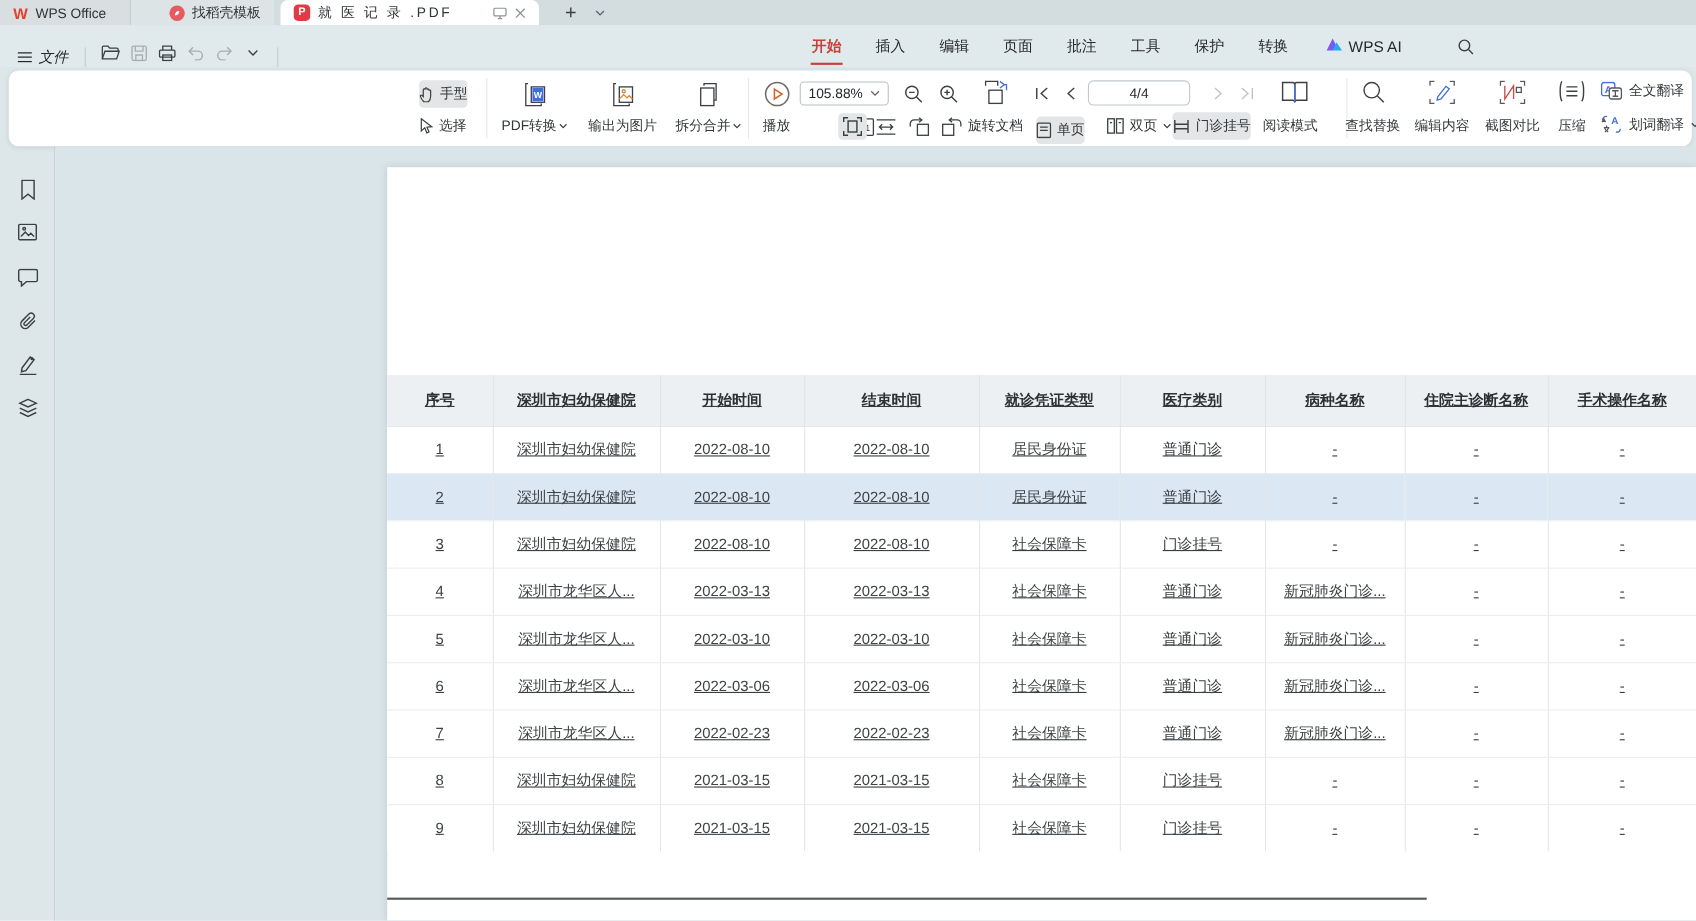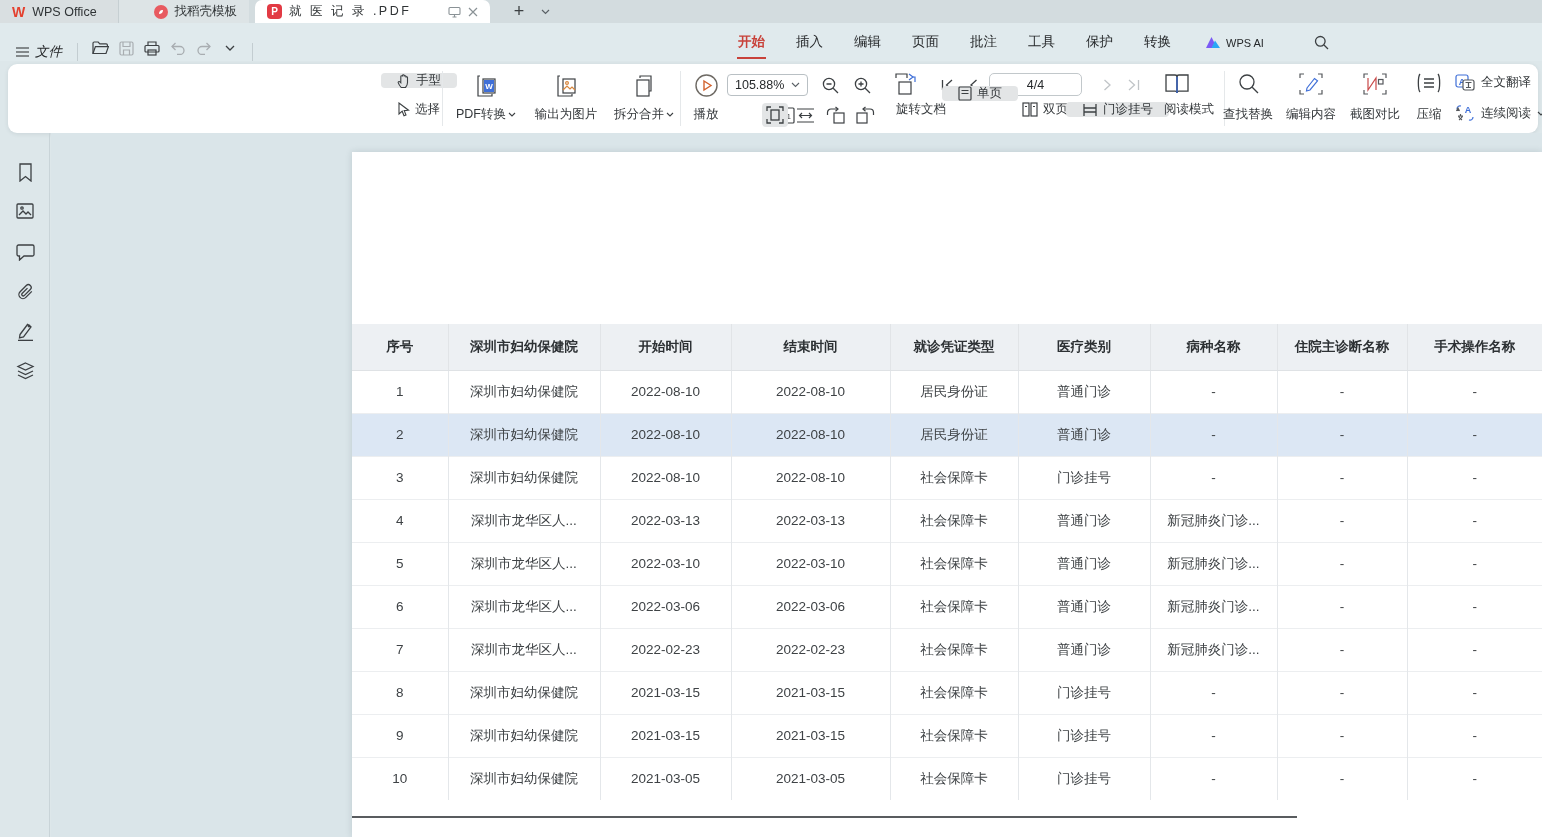--- a/index.html
+++ b/index.html
@@ -30,28 +30,28 @@
   
   .menubar{ position:absolute; left:0; top:23px; width:1542px; height:38px; background:#e0eaed;}
   .mleft{ position:absolute; left:10px; top:0; height:38px; display:flex; align-items:flex-end;font-style:italic;}
   .file-btn{ display:flex; align-items:center; gap:6px; font-size:13.5px; color:#26292b; padding:0 6px;}
   .mdiv{ width:1px; height:18px; background:#c3cdd1; margin:0 9px;}
   .mico{ width:26px; height:26px; display:grid; place-items:center; border-radius:4px;}
   .menus{ position:absolute; left:737px; top:0; height:38px; display:flex; align-items:center; gap:29px; font-size:13.5px;}
   .menu-item{ color:#26292b; position:relative; padding:9px 1px; cursor:default;}
   .menu-item.active{ color:#c8423a; font-weight:bold;}
   .menu-item.active::after{ content:""; position:absolute; left:0; right:0; bottom:1px; height:2.5px; background:#c8423a;}
-  .ai-item{ display:flex; align-items:flex-end; gap:5px; margin-left:4px; font-size:11px; color:#26292b;}
+  .ai-item{ display:flex; align-items:flex-start; gap:5px; margin-left:4px; font-size:14px; color:#26292b;}
   .msearch{ margin-left:16px; }
 
   
   .toolbar{ position:absolute; left:8px; top:64px; width:1530px; height:69px; background:#fff;
     border-radius:9px; box-shadow:0 1px 4px rgba(40,60,70,.10);}
-  .small-btn{ position:absolute; height:15px; display:flex; align-items:center; gap:5px; font-size:12.5px;
-    color:#33373a; padding:0 16px; border-radius:4px; white-space:nowrap;}
+  .small-btn{ position:absolute; height:25px; display:flex; align-items:center; gap:5px; font-size:12.5px;
+    color:#33373a; padding:0 0; border-radius:4px; white-space:nowrap;}
   .sel{ background:#e3e5e6; }
   .big-btn{ position:absolute; top:6px; height:57px; display:flex; flex-direction:column; align-items:center;
     justify-content:space-between; padding:3px 2px 4px; font-size:12.5px; color:#33373a; white-space:nowrap;}
   .big-btn .lbl{ display:flex; align-items:center; gap:2px;}
   .vdiv{ position:absolute; top:7px; width:1px; height:55px; background:#e5e8ea;}
   .combo{ position:absolute; left:719px; top:10px; width:81px; height:22px; border:1px solid #b9c0c4; background:#fff;
     border-radius:4px; display:flex; align-items:center; justify-content:space-between; padding:0 7px; font-size:12.5px; color:#26292b;}
   .pgbox{ position:absolute; left:981px; top:9px; width:93px; height:23px; border:1px solid #c2c8cb; background:#fff;
     border-radius:5px; display:grid; place-items:center; font-size:12.5px; color:#26292b;}
   .navico{ position:absolute; top:12px; width:18px; height:18px; display:grid; place-items:center;}
@@ -59,21 +59,21 @@
   .tr-row{ position:absolute; display:flex; align-items:center; gap:6px; font-size:12.5px; color:#33373a; white-space:nowrap;}
 
   
   .rail{ position:absolute; left:0; top:133px; width:50px; height:704px; border-right:1px solid #c9d4d8;}
   .rico{ position:absolute; left:13px; width:24px; height:24px; display:grid; place-items:center;}
 
   
   .docarea{ position:absolute; left:51px; top:133px; width:1491px; height:704px; background:#dae5e9; overflow:hidden;}
   .page{ position:absolute; left:301px; top:19px; width:1190px; height:685px; background:#fff;
     box-shadow:0 0 7px rgba(30,50,60,.14);}
-  .page table{ position:absolute; left:0; top:172px; width:1190px; border-collapse:collapse; table-layout:fixed;}
+  .page table{ position:absolute; left:0; top:189px; width:1190px; border-collapse:collapse; table-layout:fixed;text-decoration:underline;}
   .page th{ height:46px; background:#edf0f3; font-size:13.5px; font-weight:bold; color:#2d3134;
     border-right:1px solid #e1e4e7; border-bottom:1px solid #dfe2e5; text-align:center;}
   .page td{ height:43px; font-size:13.5px; color:#3e4245; text-align:center;
     border-right:1px solid #e4e7ea; border-top:1px solid #eceef0; background:#fff;}
   .page th:last-child,.page td:last-child{ border-right:none;}
   .page tr.hl td{ background:#dce7f4;}
   .tbl-end{ position:absolute; left:0; top:664px; width:945px; height:2px; background:#595c5f;}
 </style>
 </head>
 <body>
@@ -345,21 +345,21 @@
   </div>
 
   <div class="icon-only" style="left:1152px; top:6px; width:34px; height:28px;">
     <svg width="26" height="22" viewBox="0 0 26 22" fill="none" stroke="#3c4043" stroke-width="1.3">
       <path d="M2 2 h9 c1 0 2 .8 2 1.8 V20 c0-1-1-1.8-2-1.8 H2 Z"></path>
       <path d="M24 2 h-9 c-1 0-2 .8-2 1.8 V20 c0-1 1-1.8 2-1.8 h9 Z"></path>
       <path d="M13 3.8 V20" stroke="#3f6fd8"></path>
       </svg>
   </div>
 
-  <div class="small-btn sel" style="left:934px; top:22px;text-align:right;">
+  <div class="small-btn sel" style="left:934px; top:42px;text-align:right;">
     <svg width="14" height="15" viewBox="0 0 14 15" fill="none" stroke="#3c4043" stroke-width="1.2">
       <rect x="1" y="1" width="12" height="13" rx="1"></rect>
         <path d="M3.5 4.5 h7 M3.5 7.5 h7"></path>
       </svg>
     <span>单页</span>
   </div>
   <div class="small-btn" style="left:998px; top:38px;">
     <svg width="16" height="15" viewBox="0 0 16 15" fill="none" stroke="#3c4043" stroke-width="1.2">
       <rect x="1" y="1" width="6" height="13"></rect>
         <rect x="9" y="1" width="6" height="13"></rect>
@@ -432,21 +432,21 @@
       </svg>
     <span>全文翻译</span>
   </div>
   <div class="tr-row" style="left:1447px; top:40px;">
     <svg width="20" height="18" viewBox="0 0 20 18" fill="none" stroke="#55585c" stroke-width="1.2">
       <path d="M2 5 C2 2.5 4 1.5 6 2 M18 13 c0 2.5-2 3.5-4 3" stroke="#3f6fd8"></path>
       <path d="M1.5 7 L3 4 L4.5 7 M2 6.3 h2"></path>
       <text x="13" y="9" font-size="9" fill="#3f6fd8" stroke="none" text-anchor="middle" font-weight="bold">A</text>
       <path d="M3 12 h5 M5.5 10 v2 M4 16 c1.5-1 3-2.5 3.5-4 M7 16 c-1.5-1-3-2.5-3.5-4"></path>
       </svg>
-    <span>连续阅读</span>
+    <span>划词翻译</span>
     <svg width="8" height="5" viewBox="0 0 8 5" fill="none" stroke="#3c4043" stroke-width="1.1">
         <path d="M1 1 L4 4 L7 1"></path>
       </svg>
   </div>
 </div>
 
 <div class="rail">
   <div class="rico" style="top:27px;">
     <svg width="17" height="19" viewBox="0 0 17 19" fill="none" stroke="#3c4043" stroke-width="1.3">
       <path d="M3 1 h11 v17 l-5.5 -4.5 L3 18 Z"></path>
@@ -605,28 +605,17 @@
             <td>9</td>
             <td>深圳市妇幼保健院</td>
             <td>2021-03-15</td>
             <td>2021-03-15</td>
             <td>社会保障卡</td>
             <td>门诊挂号</td>
             <td>-</td>
             <td>-</td>
             <td>-</td>
           </tr>
-          <tr>
-            <td>10</td>
-            <td>深圳市妇幼保健院</td>
-            <td>2021-03-05</td>
-            <td>2021-03-05</td>
-            <td>社会保障卡</td>
-            <td>门诊挂号</td>
-            <td>-</td>
-            <td>-</td>
-            <td>-</td>
-          </tr>
         </tbody>
     </table>
     <div class="tbl-end"></div>
   </div>
 </div>
 
 </body></html>

